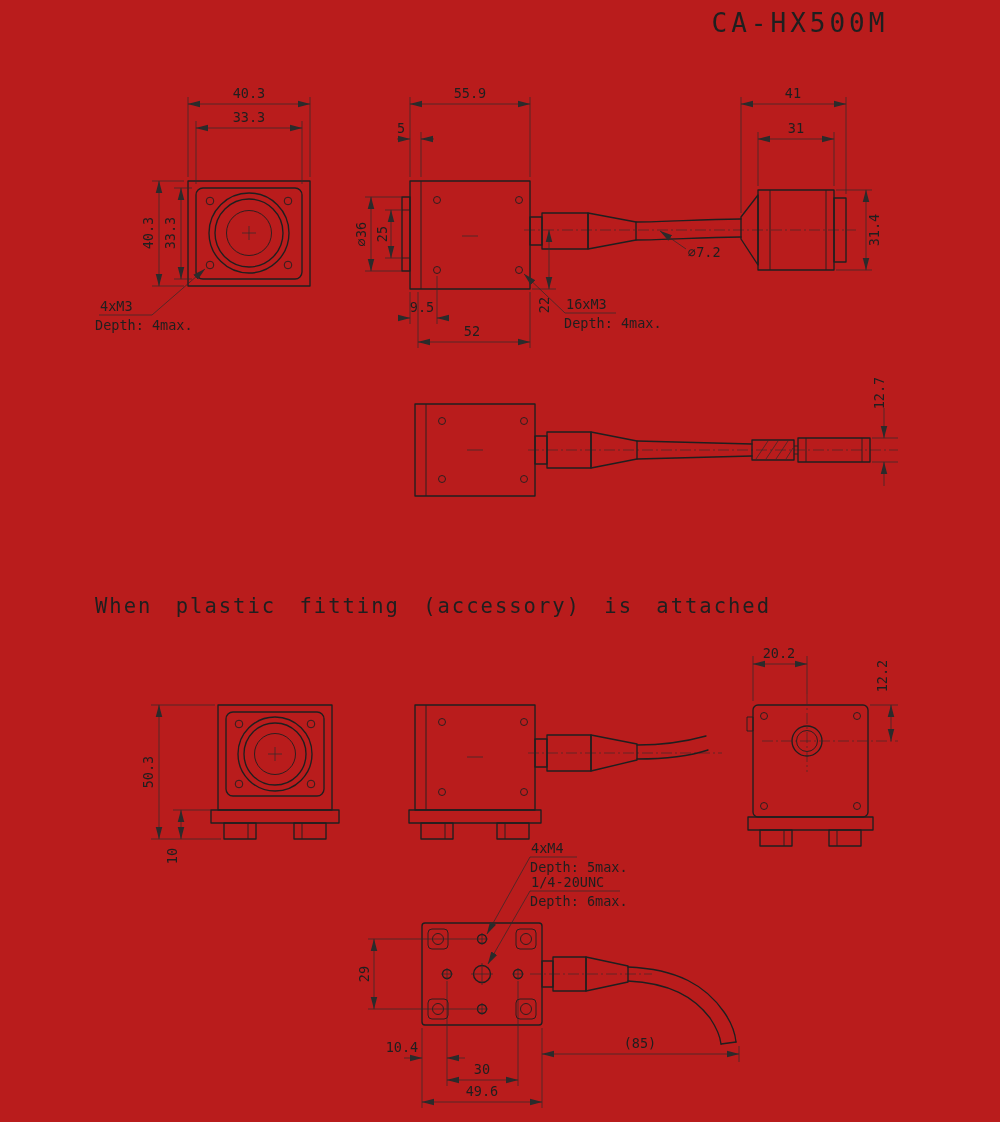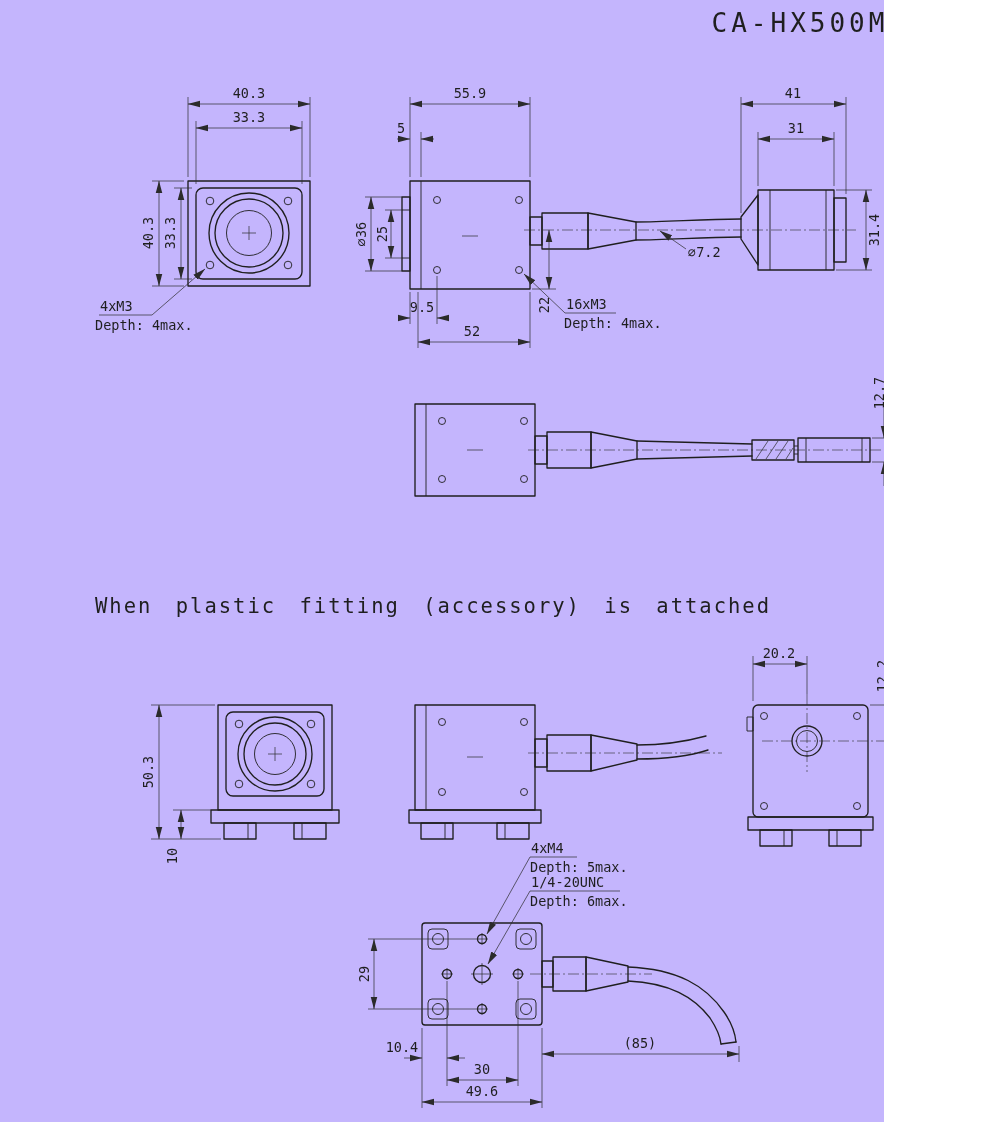--- a/index.html
+++ b/index.html
@@ -1,16 +1,16 @@
 <!DOCTYPE html>
 <html><head>
 <meta charset="utf-8">
 <style>
   html,body{margin:0;padding:0;background:#ffffff}
-  .stage{position:relative;width:884px;height:1122px;background:#c4b5fd;overflow:hidden}
+  .stage{position:relative;width:1000px;height:1122px;background:#b91c1c;overflow:hidden}
   svg{display:block}
   .ol{fill:none;stroke:#1f1f1f;stroke-width:1.35;stroke-linejoin:round;stroke-linecap:round}
   .ol2{fill:none;stroke:#1f1f1f;stroke-width:0.9;stroke-linejoin:round}
   .dim{fill:none;stroke:#2b2b2b;stroke-width:0.7}
   .cl{fill:none;stroke:#2b2b2b;stroke-width:0.6;stroke-dasharray:11 3 2 3}
   text{font-family:"DejaVu Sans Mono",monospace;font-size:13.5px;fill:#1f1f1f}
   text.title{font-size:26px;letter-spacing:4px}
   text.subtitle{font-size:20.5px;letter-spacing:2px;word-spacing:9px}
 </style>
 </head>

